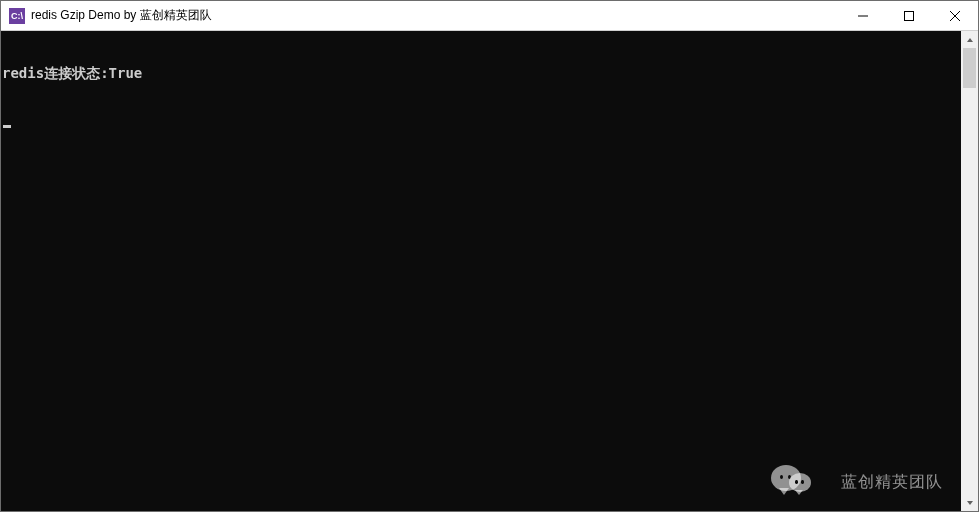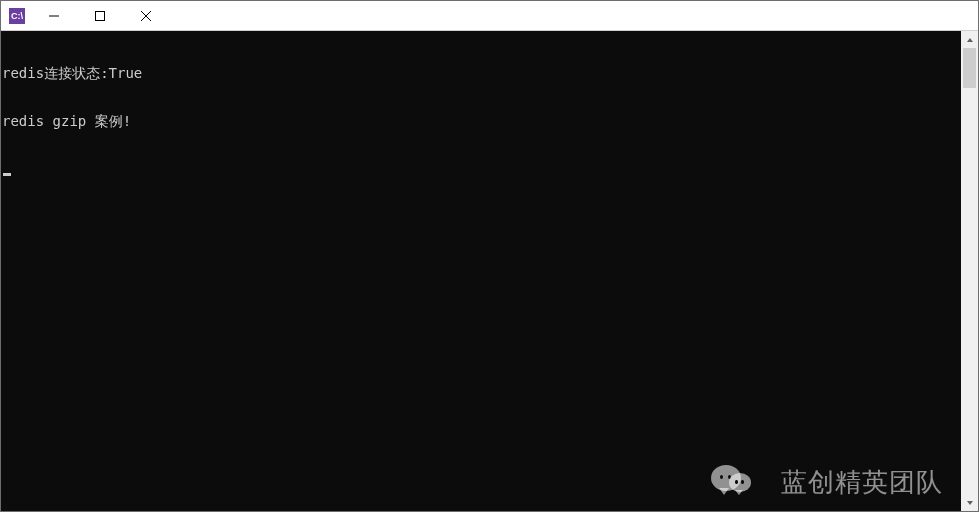--- a/index.html
+++ b/index.html
@@ -83,20 +83,21 @@
       font-size: 14px;
       line-height: 16px;
       padding: 2px 0 0 0;
       white-space: pre;
       overflow: hidden;
       position: relative;
     }
     .console-line {
       height: 16px;
       padding-left: 1px;
+      font-weight: bold;
     }
     .cursor {
       display: inline-block;
       width: 8px;
       height: 3px;
       background: #cccccc;
       vertical-align: bottom;
       margin-bottom: 1px;
       margin-left: 1px;
     }
@@ -192,32 +193,33 @@
       width: 3px;
       height: 4px;
       background: #0c0c0c;
       border-radius: 50%;
     }
     .bubble-big .eye.l { left: 9px; top: 10px; }
     .bubble-big .eye.r { left: 17px; top: 10px; }
     .bubble-small .eye.l { left: 6px; top: 7px; width:2.5px; height:3.5px;}
     .bubble-small .eye.r { left: 12px; top: 7px; width:2.5px; height:3.5px;}
     .watermark-text {
-      font-size: 26px;
+      font-size: 16px;
       font-family: "Microsoft YaHei", sans-serif;
       letter-spacing: 1px;
       margin-left: 20px;
     }
   </style>
 </head>
 <body>
 
 <div class="window">
   <div class="titlebar">
     <div class="titlebar-icon">C:\</div>
+    <div class="titlebar-title">redis Gzip Demo by 蓝创精英团队</div>
     <div class="titlebar-controls">
       <button class="titlebar-btn" title="Minimize">
         <svg viewBox="0 0 10 10">
             <line x1="0" y1="5" x2="10" y2="5" stroke="#000" stroke-width="1"></line>
           </svg>
       </button>
       <button class="titlebar-btn" title="Maximize">
         <svg viewBox="0 0 10 10">
             <rect x="0.5" y="0.5" width="9" height="9" fill="none" stroke="#000" stroke-width="1"></rect>
           </svg>
@@ -226,21 +228,20 @@
         <svg viewBox="0 0 10 10">
             <line x1="0" y1="0" x2="10" y2="10" stroke="#000" stroke-width="1"></line>
             <line x1="10" y1="0" x2="0" y2="10" stroke="#000" stroke-width="1"></line>
           </svg>
       </button>
     </div>
   </div>
   <div class="client-area">
     <div class="console">
       <div class="console-line">redis连接状态:True</div>
-      <div class="console-line">redis gzip 案例!</div>
       <div class="console-line"><span class="cursor"></span></div>
 
       <div class="watermark">
         <div class="watermark-icon">
           <div class="bubble-big"><span class="eye l"></span><span class="eye r"></span></div>
           <div class="bubble-small"><span class="eye l"></span><span class="eye r"></span></div>
         </div>
         <div class="watermark-text">蓝创精英团队</div>
       </div>
     </div>

